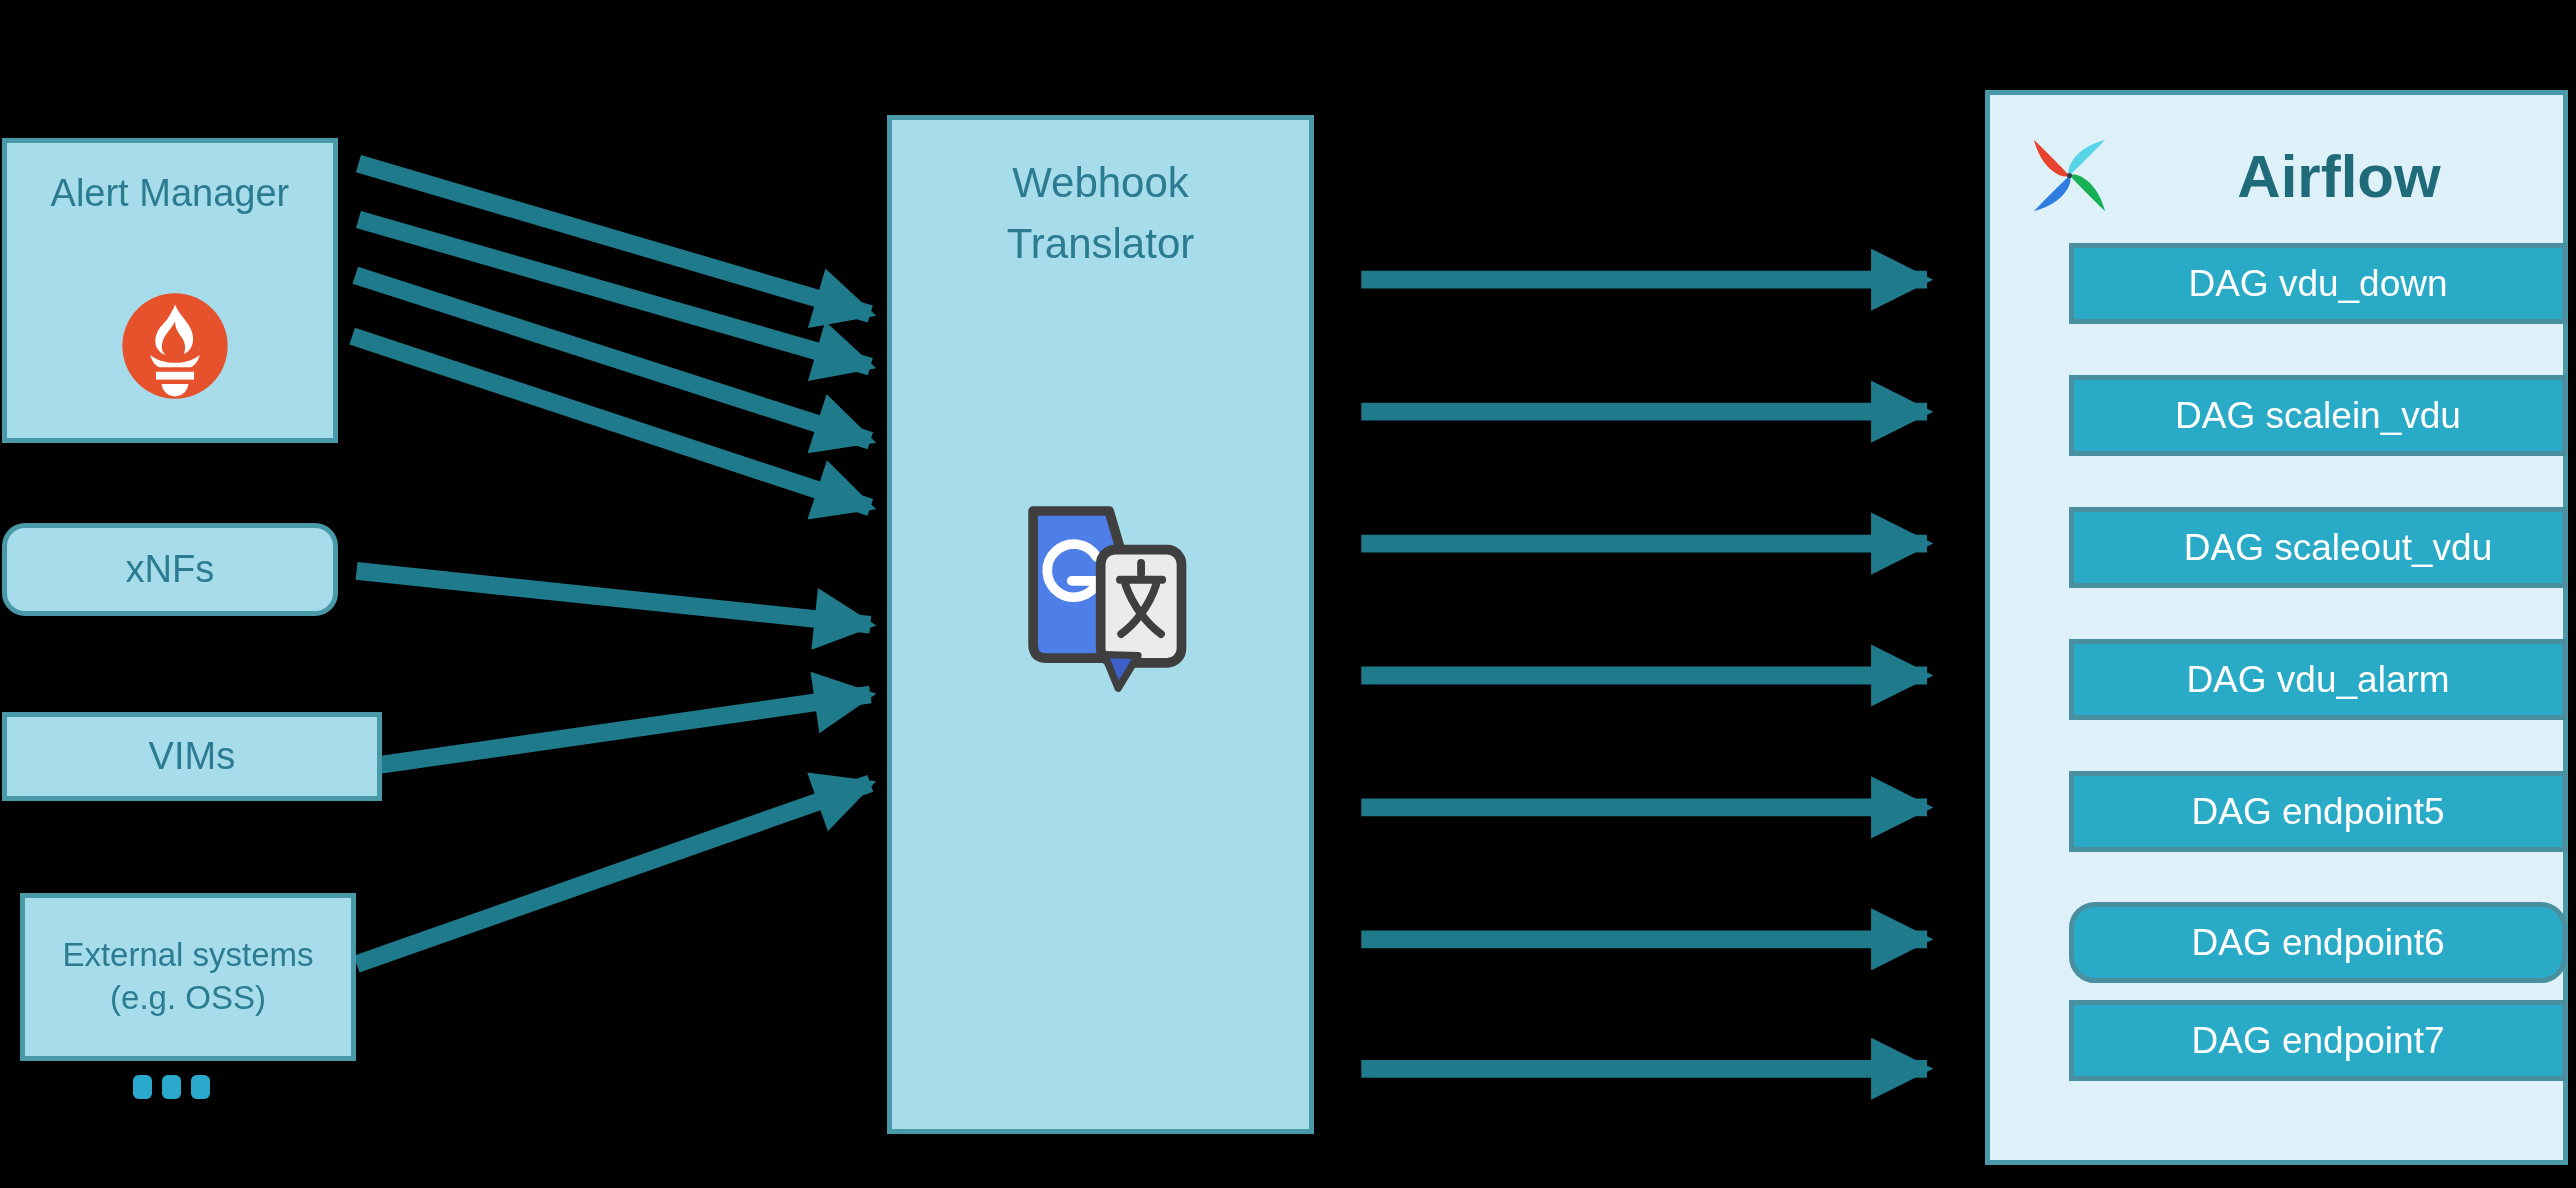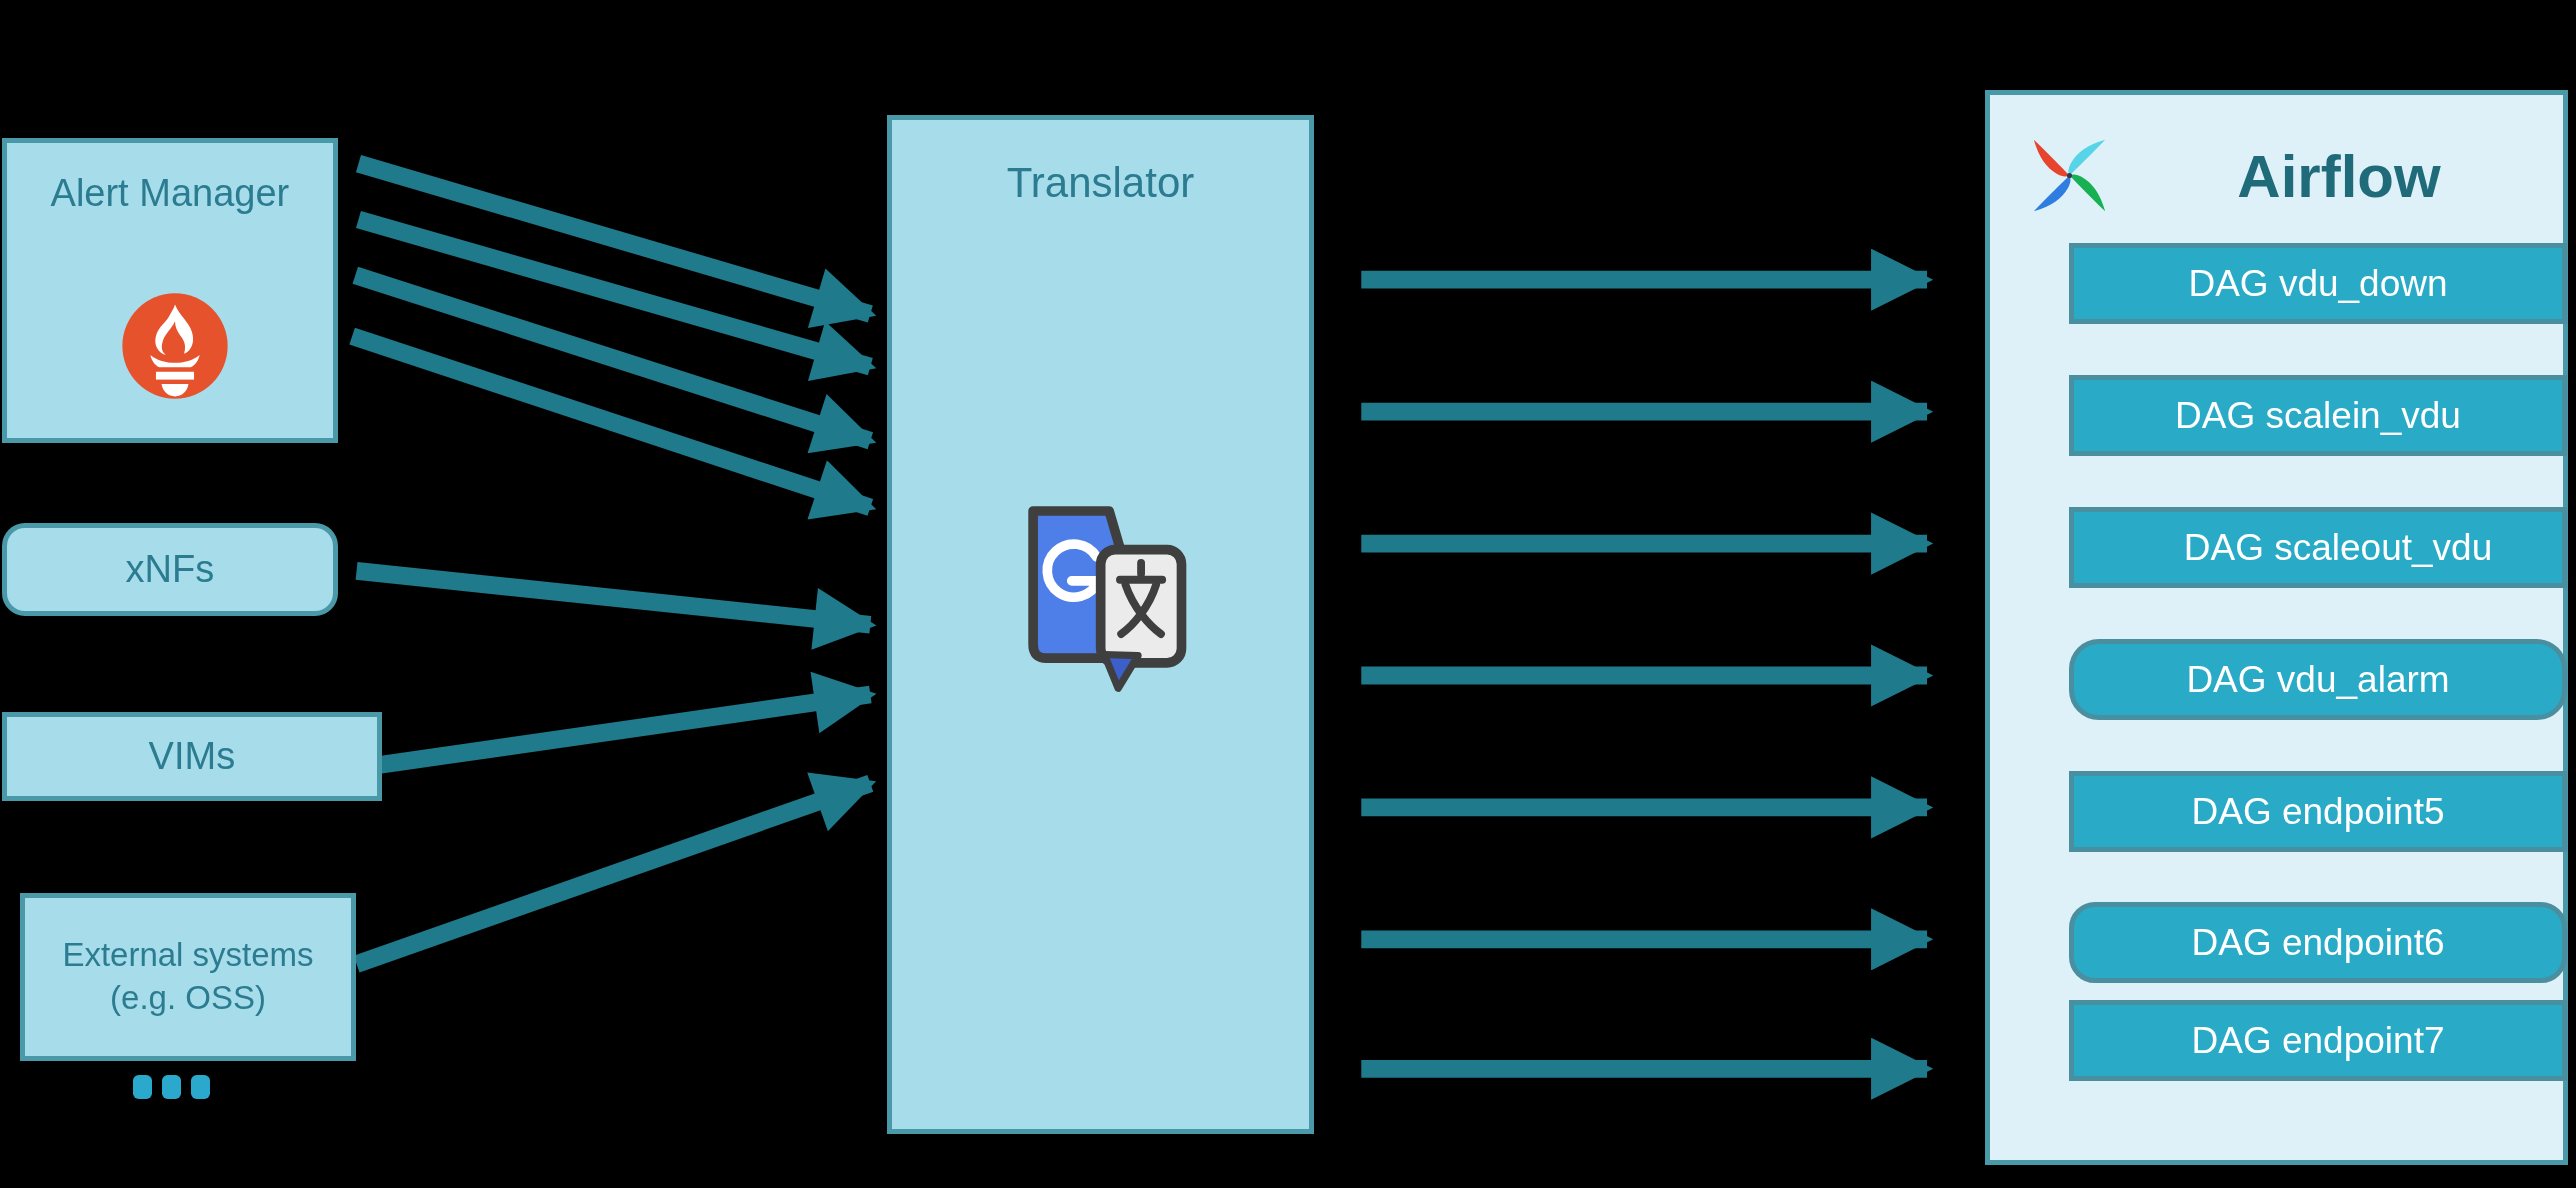--- a/index.html
+++ b/index.html
@@ -102,21 +102,21 @@
     left: 79px; width: 498px; height: 81px;
     background: #29ABC7;
     border: 5.7px solid #4A8FA0;
     color: #FFFFFF;
     display: flex; align-items: center; justify-content: center;
     font-size: 37px;
   }
   #dag-0 { top: 148px; }
   #dag-1 { top: 280px; }
   #dag-2 { top: 412px; padding-left: 40px; }
-  #dag-3 { top: 544px; border-radius: 30px; }
+  #dag-3 { top: 544px; }
   #dag-4 { top: 676px; }
   #dag-5 { top: 807px; border-radius: 26px; }
   #dag-6 { top: 905px; }
 
   
   #arrows-layer {
     position: absolute;
     left: 0; top: 0; width: 2576px; height: 1188px;
     pointer-events: none;
   }
@@ -182,20 +182,21 @@
   </div>
 
   <div id="dots">
     <div class="dot"></div>
     <div class="dot"></div>
     <div class="dot"></div>
   </div>
 
   <div id="translator-box">
     <div id="translator-title">
+      <div>Webhook</div>
       <div>Translator</div>
     </div>
     <svg id="translate-icon" viewBox="0 0 320 335">
 
       <path d="M40 24 H166 L232 250 Q237 268 218 268 H62 Q40 268 40 246 Z" fill="#4E7EE8" stroke="#3F3F3F" stroke-width="16" stroke-linejoin="round"></path>
 
       <path d="M145 100 A44 44 0 1 0 148 140 L104 140" fill="none" stroke="#FFFFFF" stroke-width="16" stroke-linecap="round"></path>
 
       <rect x="152" y="88" width="134" height="188" rx="24" fill="#EBEBEB" stroke="#3F3F3F" stroke-width="16"></rect>
 

